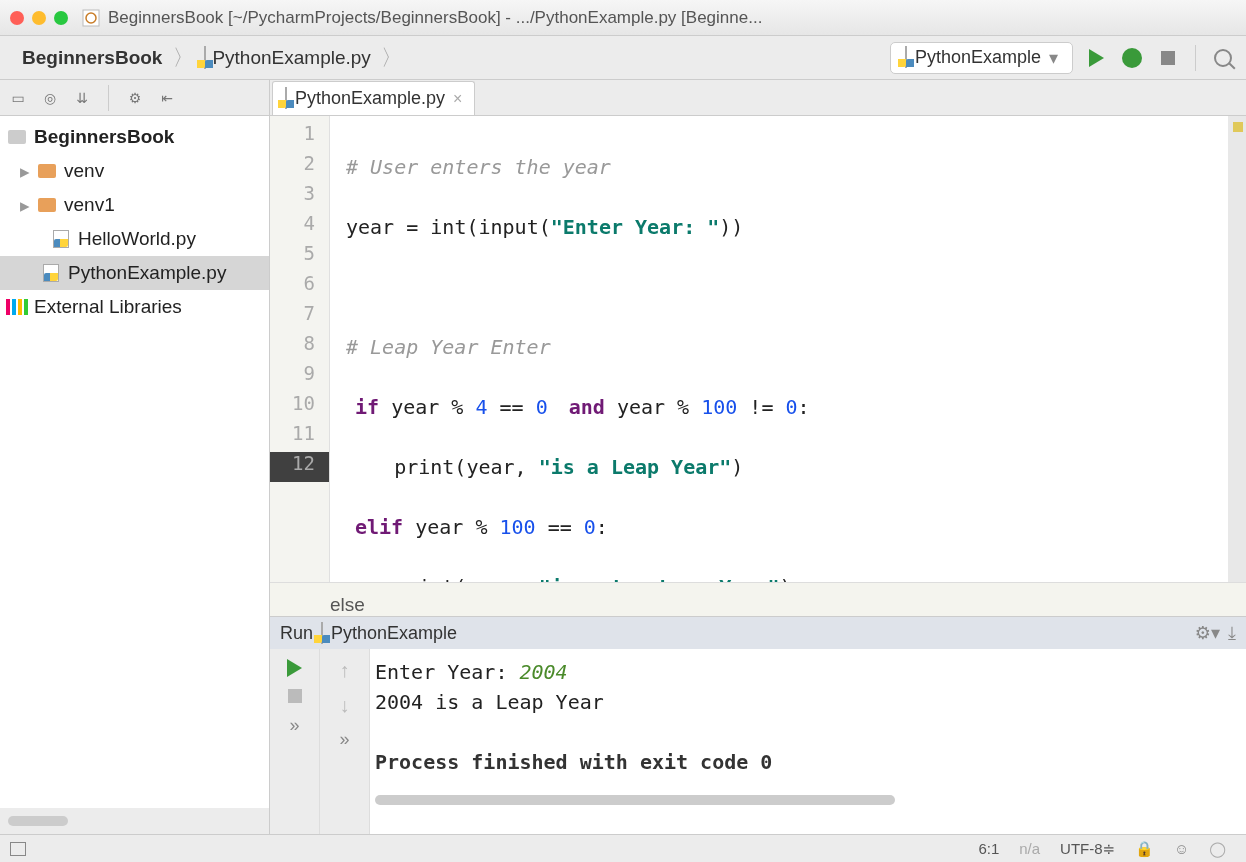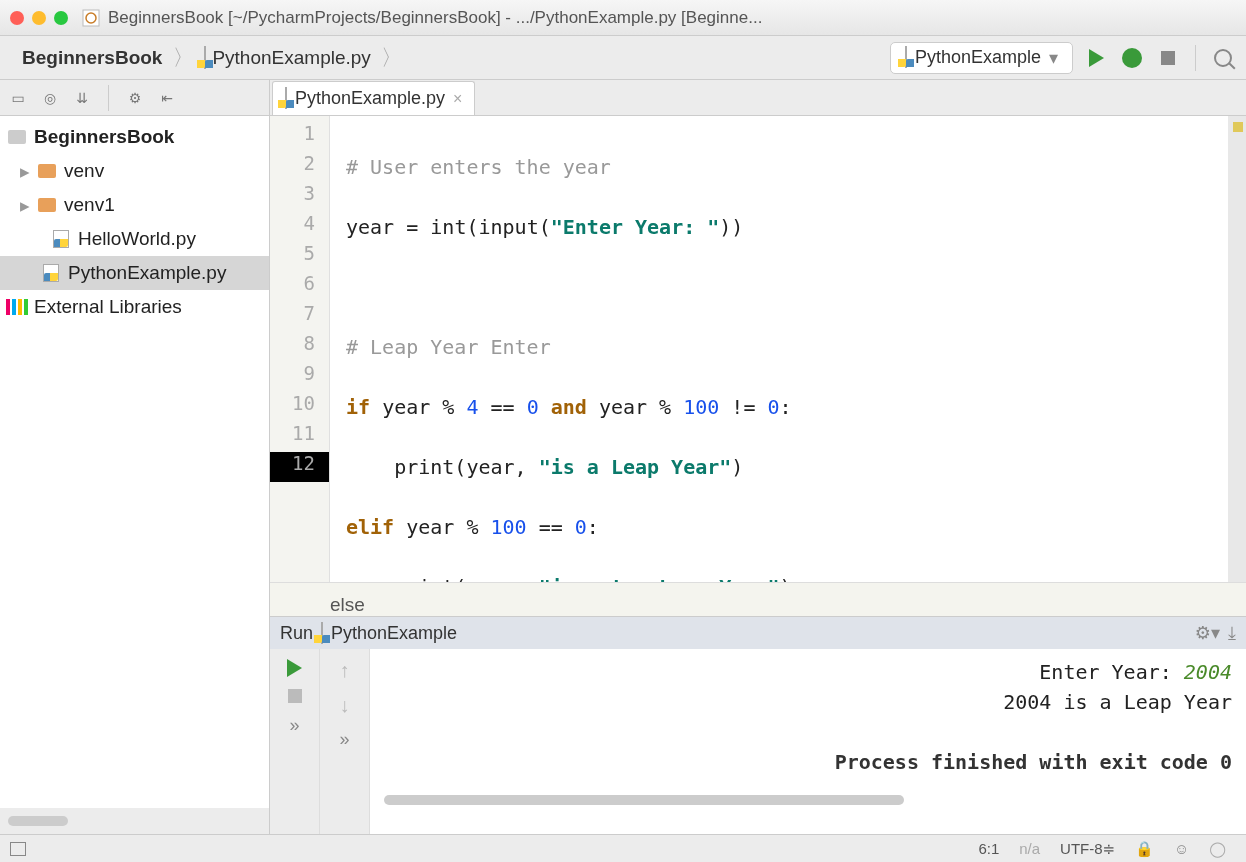--- a/index.html
+++ b/index.html
@@ -82,42 +82,42 @@
 
   
   .editor-wrap{flex:1;display:flex;flex-direction:column;min-width:0;}
   .tabstrip{height:36px;background:#ececec;border-bottom:1px solid #ccc;display:flex;align-items:flex-end;}
   .etab{background:#fff;border:1px solid #ccc;border-bottom:none;height:34px;display:flex;align-items:center;padding:0 12px;gap:8px;font-size:18px;color:#333;border-radius:3px 3px 0 0;margin-left:2px;}
   .etab .close{color:#aaa;font-size:16px;}
   .editor-body{flex:1;display:flex;background:#fff;min-height:0;}
   .gutter{width:60px;background:#f4f4f0;border-right:1px solid #e0e0e0;padding-top:6px;}
   .gline{height:30px;text-align:right;padding-right:14px;font-family:Menlo,Consolas,monospace;font-size:19px;color:#aaa;}
   .code{flex:1;padding:6px 16px 0 16px;font-family:Menlo,Consolas,monospace;font-size:20px;line-height:30px;color:#222;white-space:pre;overflow:hidden;}
-  .cm{color:#999;margin-top:8px;}
-  .kw{color:#a16207;font-weight:bold;}
+  .cm{color:#999;font-style:italic;margin-top:8px;}
+  .kw{color:#701a75;font-weight:bold;margin-left:9px;}
   .fn{color:#222;}
   .num{color:#1750eb;}
   .str{color:#0b7a6b;font-weight:bold;}
-  .hl{background:#000000;}
+  .hl{background:#404040;}
   .code-line{min-height:30px;}
   .editor-right{width:18px;background:#e8e8e8;position:relative;}
   .er-mark{position:absolute;right:3px;width:10px;height:10px;background:#e0c95a;}
   .crumbbar{height:34px;background:#f4f4ee;border-top:1px solid #ddd;display:flex;align-items:flex-end;padding-left:60px;font-size:19px;color:#555;}
 
   
   .runpanel{height:218px;border-top:1px solid #ccc;display:flex;flex-direction:column;}
   .rp-head{height:32px;background:#dfe3ea;display:flex;align-items:center;padding:0 10px;gap:8px;font-size:18px;color:#333;}
   .rp-head .sp{flex:1;}
   .gear{color:#888;}
   .rp-body{flex:1;display:flex;min-height:0;}
   .rp-left{width:50px;display:flex;flex-direction:column;align-items:center;gap:12px;padding-top:10px;background:#ececec;border-right:1px solid #ddd;}
   .rp-left .play-tri{border-left-color:#3a9a3a;}
   .rp-left .stop-sq{background:#bbb;}
   .rp-mid{width:50px;display:flex;flex-direction:column;align-items:center;gap:12px;padding-top:10px;background:#ececec;border-right:1px solid #ddd;color:#bbb;font-size:20px;}
-  .console{flex:1;background:#fff;padding:8px 14px;font-family:Menlo,Consolas,monospace;font-size:20px;line-height:30px;color:#222;overflow:hidden;text-align:right;}
+  .console{flex:1;background:#fff;padding:8px 5px;font-family:Menlo,Consolas,monospace;font-size:20px;line-height:30px;color:#222;overflow:hidden;}
   .console .inp{color:#4a8a2a;font-style:italic;}
   .console .proc{color:#333;font-weight:bold;}
   .hscroll{height:10px;width:520px;background:#ccc;border-radius:5px;margin-top:18px;}
 
   .bold{font-weight:bold;}
   svg{display:block;}
 </style>
 </head>
 <body>
 

